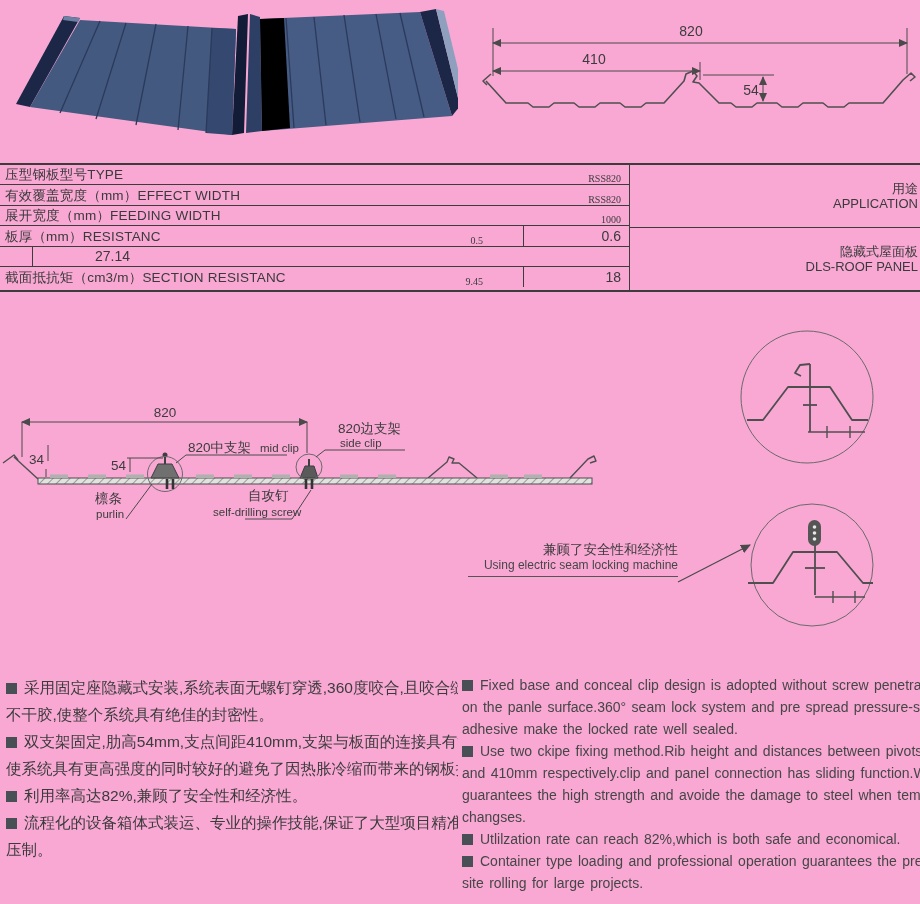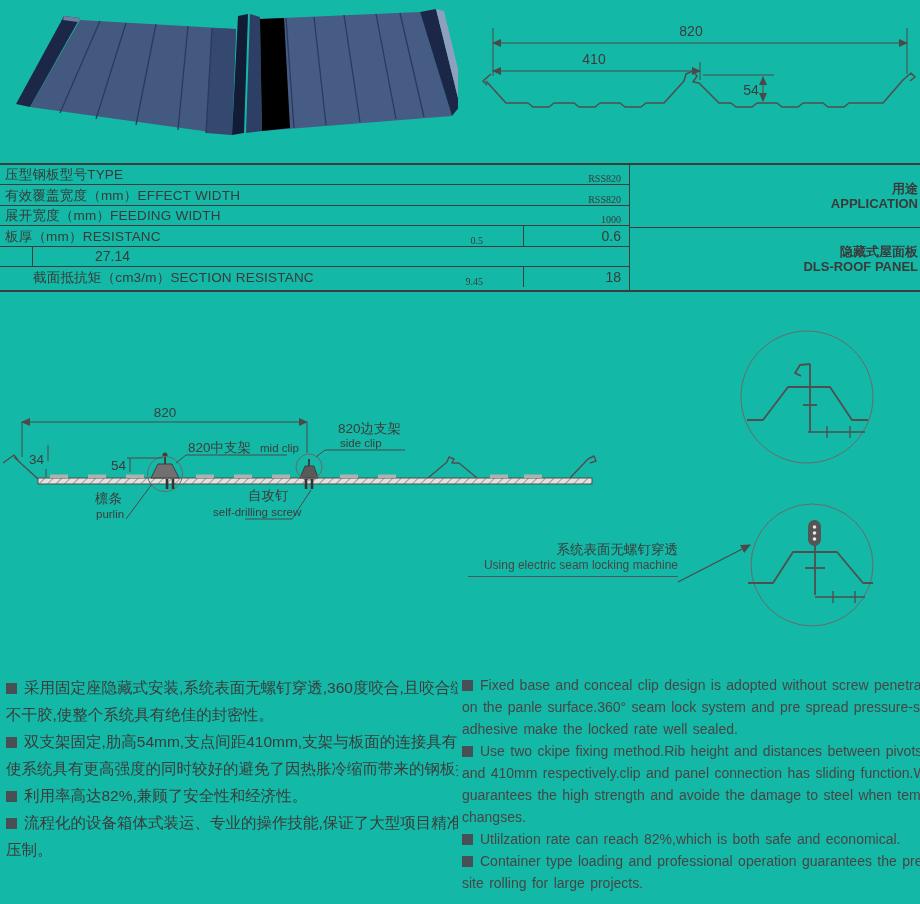--- a/index.html
+++ b/index.html
@@ -1,34 +1,34 @@
 <!DOCTYPE html>
 <html><head>
 <meta charset="utf-8">
 <style>
   html,body{margin:0;padding:0;background:#e8e8e8;}
   #page{
-    position:relative;width:920px;height:904px;background:#14b8a6;
+    position:relative;width:920px;height:904px;background:#f9a8d4;
     font-family:"Liberation Sans","DejaVu Sans",sans-serif;color:#3a3a3a;
     overflow:hidden;margin:0 auto;
   }
   svg text{font-family:"Liberation Sans","DejaVu Sans",sans-serif;fill:#3c3c3c;}
   .abs{position:absolute;}
 
   
   #spec-table{left:0;top:163px;width:920px;height:125px;border-top:2px solid #3c3c3c;border-bottom:2px solid #3c3c3c;display:flex;font-size:13.5px;}
   #spec-left{width:630px;border-right:1.5px solid #3c3c3c;box-sizing:border-box;}
   .spec-row{display:flex;height:20.4px;border-bottom:1px solid #3c3c3c;align-items:center;box-sizing:border-box;}
-  .spec-row:last-child{border-bottom:none;padding-left:28px;}
+  .spec-row:last-child{border-bottom:none;}
   .spec-cellA{flex:1 1 auto;display:flex;justify-content:space-between;align-items:flex-end;padding:0 8px 0 5px;height:100%;box-sizing:border-box;}
   .spec-label{white-space:nowrap;letter-spacing:0.2px;}
   .spec-value{font-size:10px;white-space:nowrap;font-family:Liberation Serif, serif;}
   .spec-cellB{width:106px;flex:0 0 auto;border-left:1px solid #3c3c3c;text-align:right;padding-right:8px;height:100%;box-sizing:border-box;display:flex;align-items:center;justify-content:flex-end;font-size:14px;margin-left:32px;}
   #spec-right{width:290px;box-sizing:border-box;display:flex;flex-direction:column;}
-  .spec-right-cell{flex:1;display:flex;flex-direction:column;justify-content:center;align-items:flex-end;padding-right:2px;line-height:15.5px;font-size:13px;font-weight:bold;}
+  .spec-right-cell{flex:1;display:flex;flex-direction:column;justify-content:center;align-items:flex-end;padding-right:2px;line-height:15.5px;font-size:13px;}
   .spec-right-cell.first{border-bottom:1px solid #3c3c3c;}
 
   
   .feat-col{position:absolute;overflow:hidden;}
   #feat-zh{left:6px;top:674px;width:452px;font-size:15.5px;line-height:27px;color:#3b3b3b;}
   #feat-en{left:462px;top:674px;width:458px;font-size:14px;line-height:22px;color:#464646;word-spacing:1.5px;}
   .feat-line{white-space:nowrap;}
   .bullet{display:inline-block;width:11px;height:11px;background:#485055;margin-right:7px;vertical-align:-1px;}
 
   
@@ -285,21 +285,21 @@
       <g stroke="#4f4f4f" stroke-width="1.4" fill="none">
         <path d="M255,297 H305"></path>
         <line x1="273" y1="291" x2="273" y2="303"></line>
         <line x1="295" y1="291" x2="295" y2="303"></line>
       </g>
       <line x1="118" y1="282" x2="190" y2="245" stroke="#4a4a4a" stroke-width="1.2" marker-end="url(#cr1)"></line>
     </g>
   </svg>
 
   <div id="seam-note" class="abs">
-    <div class="zh">系统表面无螺钉穿透</div>
+    <div class="zh">兼顾了安全性和经济性</div>
     <div class="en">Using electric seam locking machine</div>
   </div>
 
   <div id="feat-zh" class="feat-col">
       <div class="feat-line"><span class="bullet"></span>采用固定座隐藏式安装,系统表面无螺钉穿透,360度咬合,且咬合缝可预制</div>
       <div class="feat-line">不干胶,使整个系统具有绝佳的封密性。</div>
       <div class="feat-line"><span class="bullet"></span>双支架固定,肋高54mm,支点间距410mm,支架与板面的连接具有滑移功能,</div>
       <div class="feat-line">使系统具有更高强度的同时较好的避免了因热胀冷缩而带来的钢板损伤。</div>
       <div class="feat-line"><span class="bullet"></span>利用率高达82%,兼顾了安全性和经济性。</div>
       <div class="feat-line"><span class="bullet"></span>流程化的设备箱体式装运、专业的操作技能,保证了大型项目精准的现场</div>

